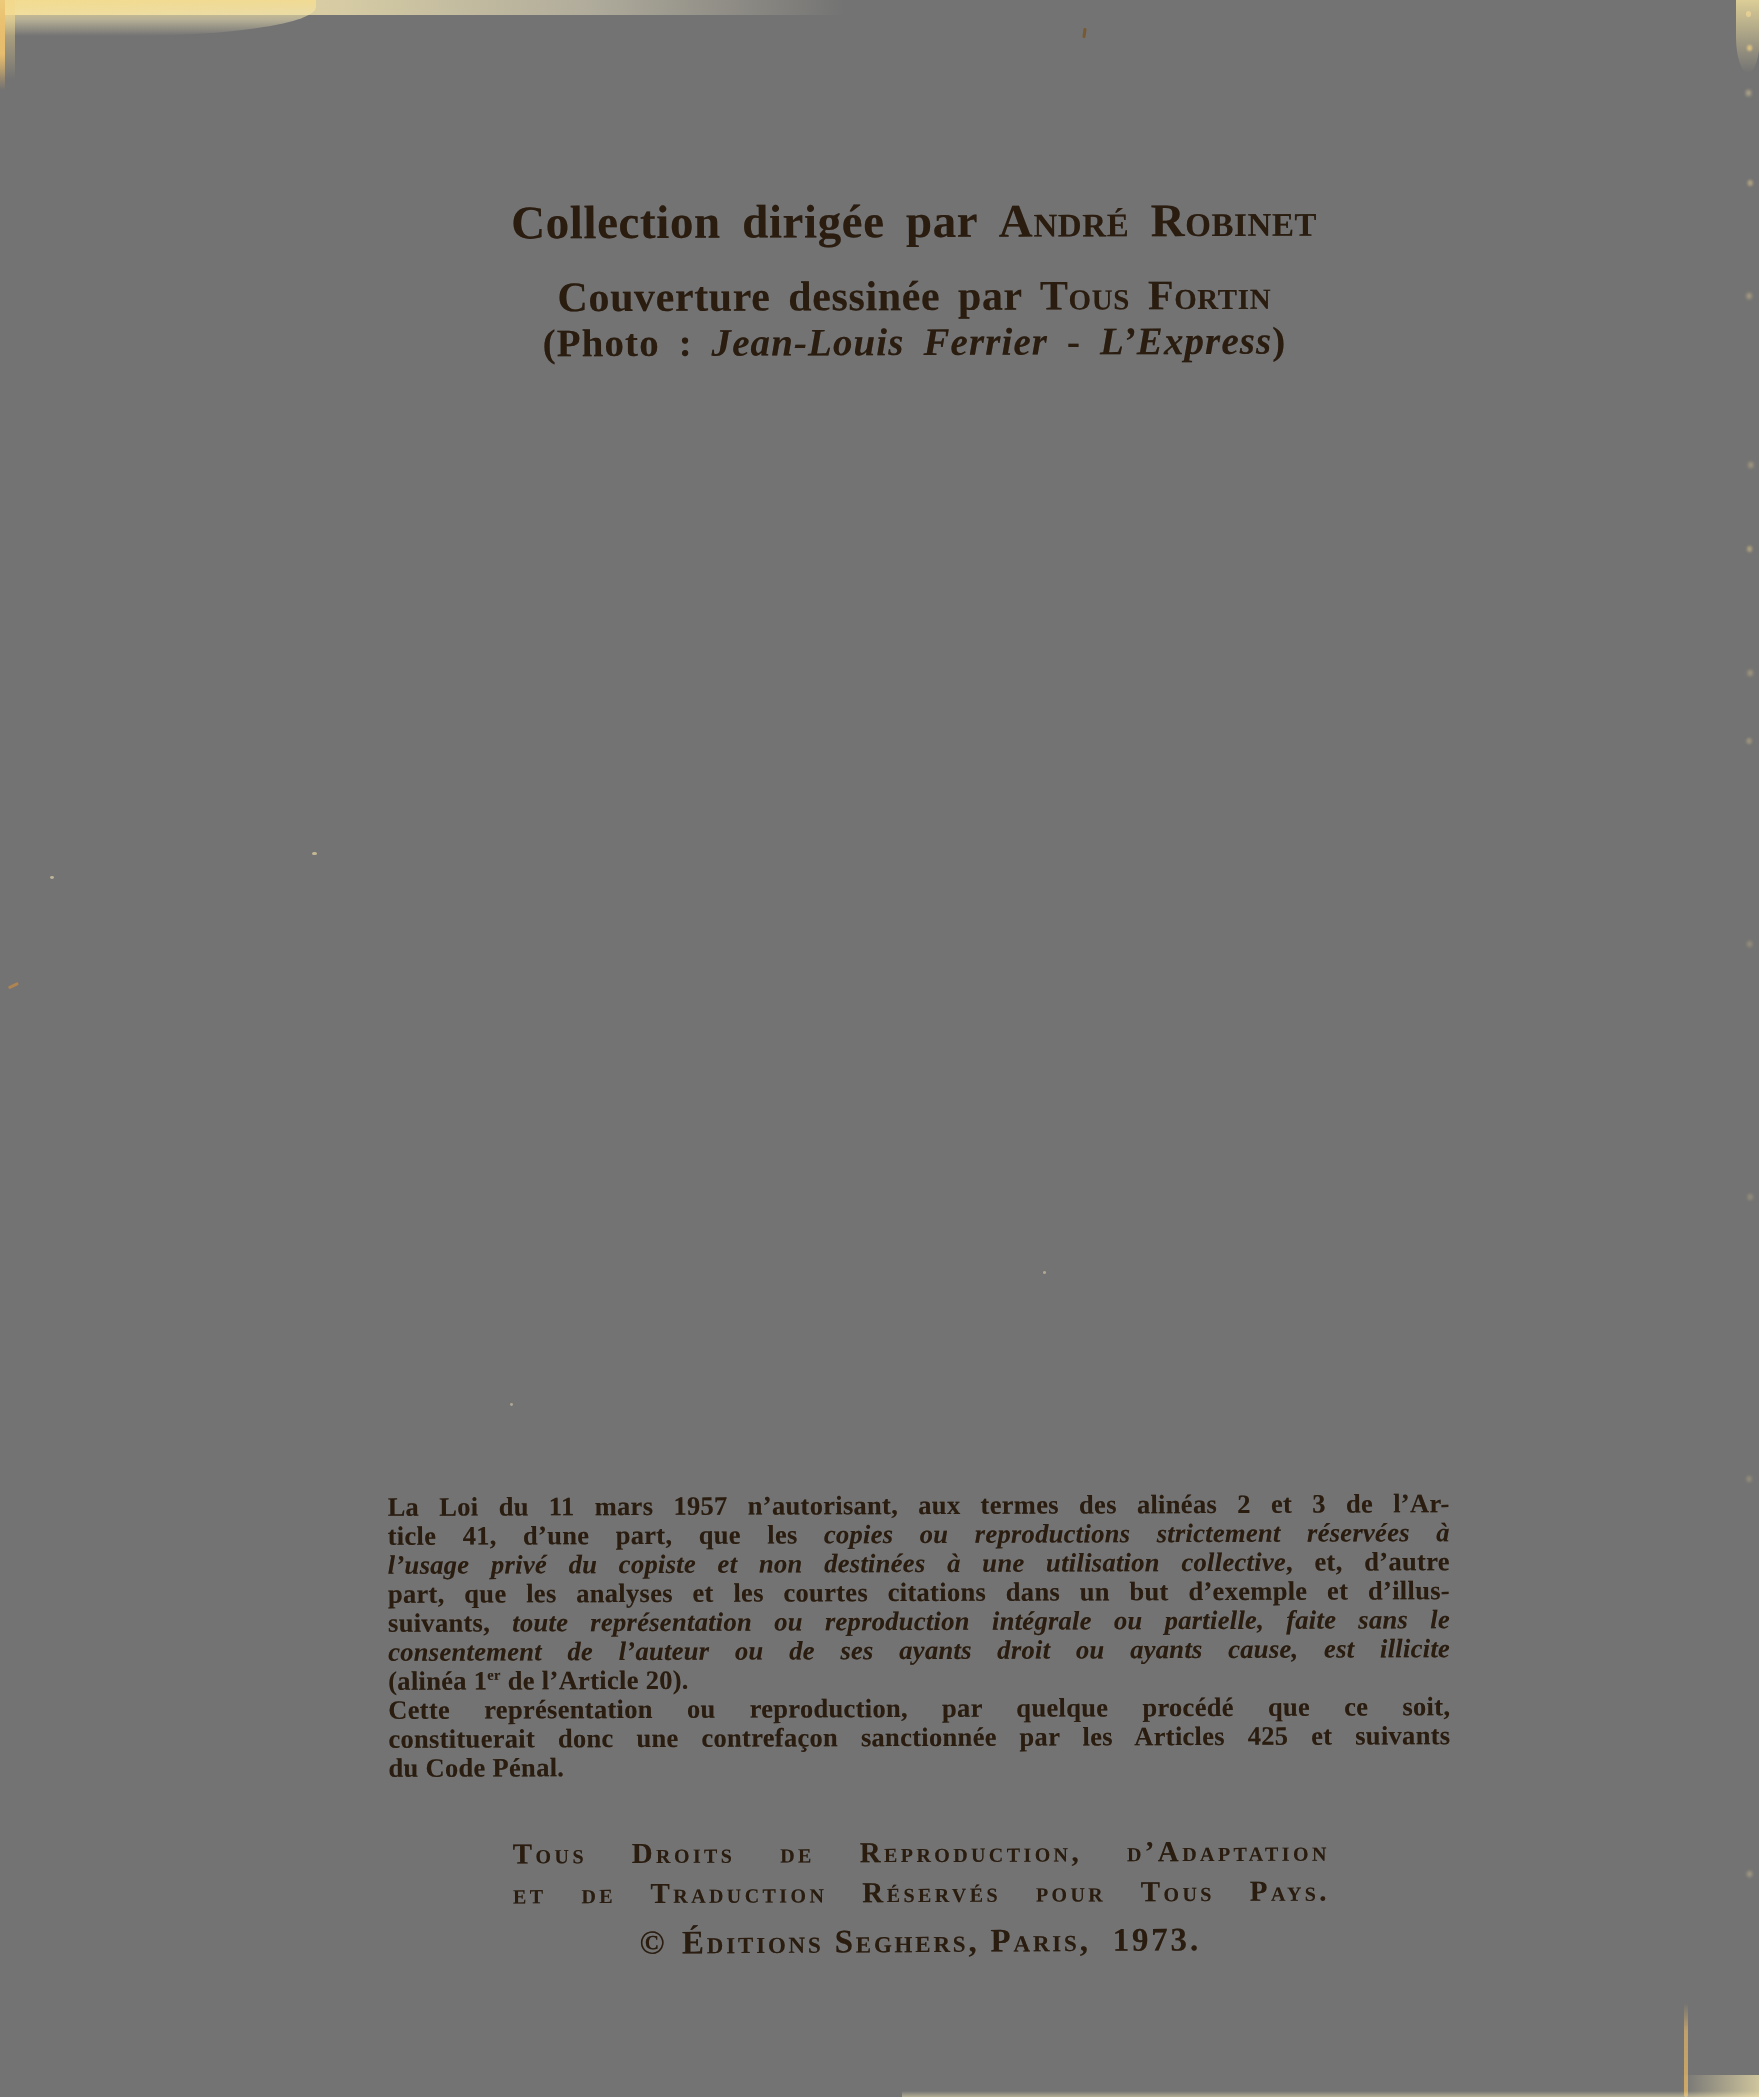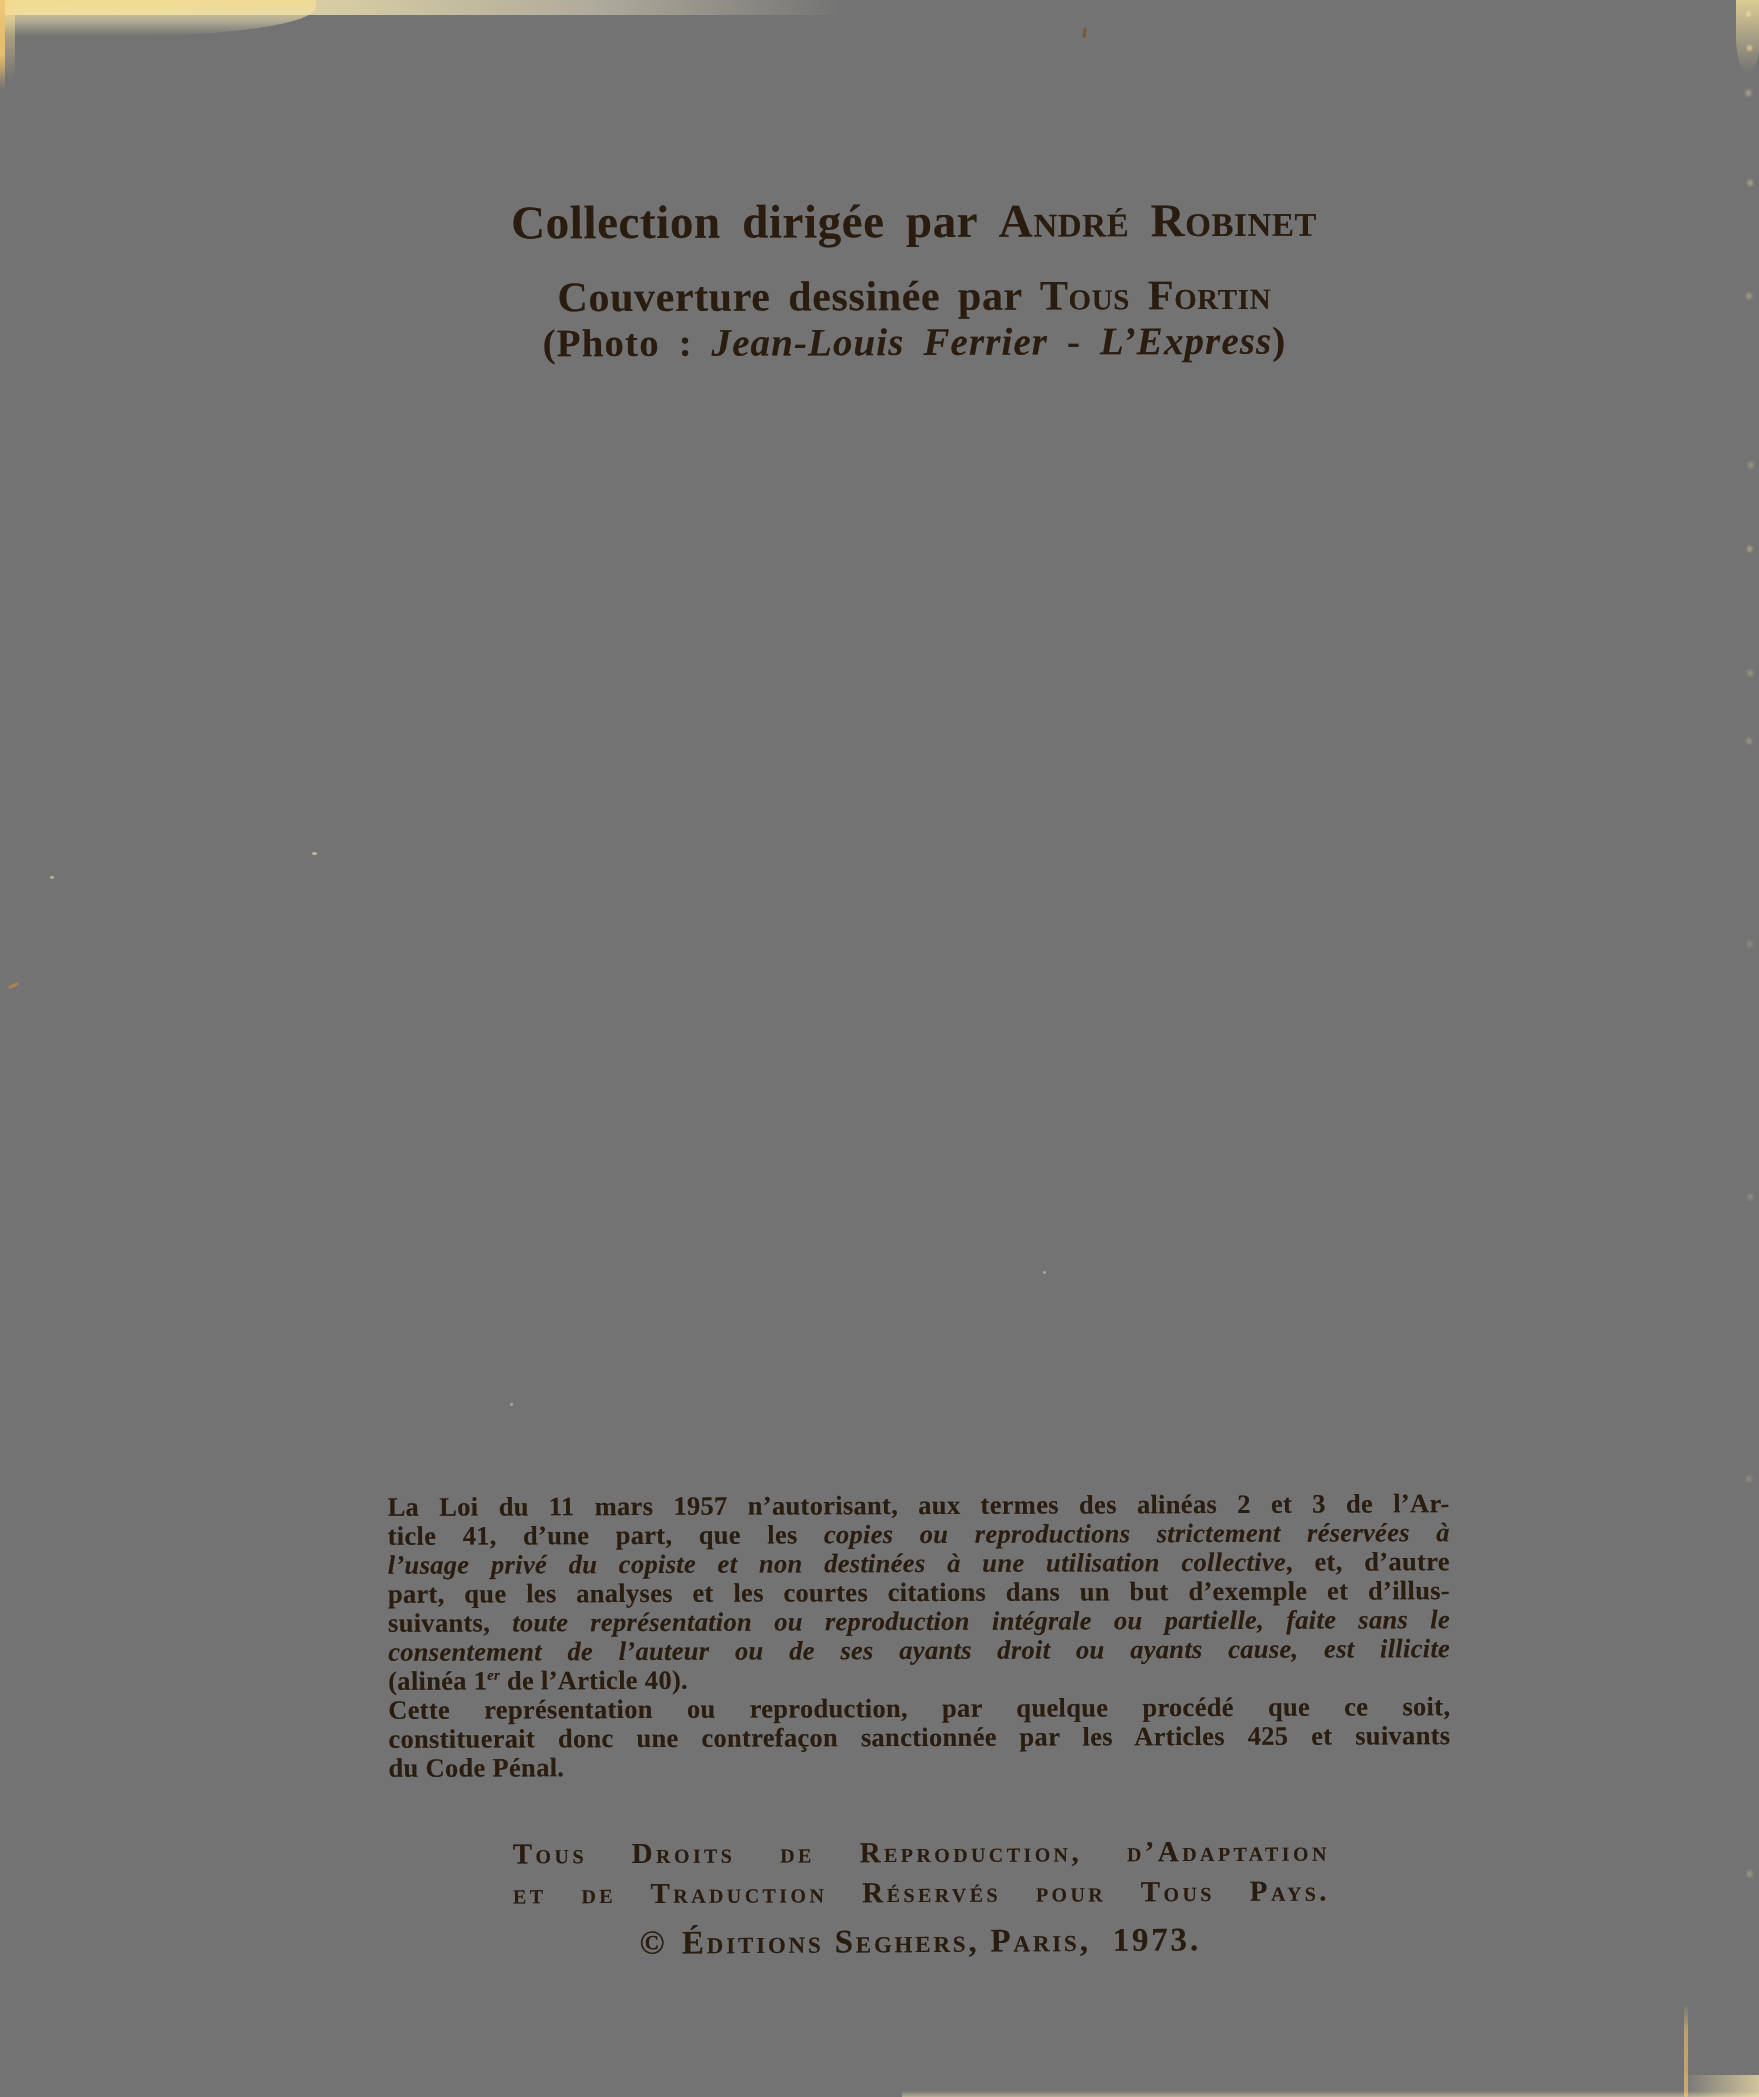--- a/index.html
+++ b/index.html
@@ -15,21 +15,21 @@
   .it{font-style:italic;}
   
   .credit{position:absolute; left:0; width:100%; text-align:center; line-height:1; white-space:nowrap;}
   .credit-collection{top:198px; font-size:47px; font-weight:700; letter-spacing:0.6px; word-spacing:9px;}
   .credit-cover{top:275px; font-size:42px; font-weight:700; letter-spacing:0.6px; word-spacing:6.8px;}
   .credit-photo{top:322px; font-size:39px; font-weight:700; letter-spacing:1.1px; word-spacing:8px;}
   
   .legal{position:absolute; top:1491px; left:0; width:100%; font-size:26.5px; line-height:29px; font-weight:700; letter-spacing:0.3px;}
   .legal-line{width:100%;}
   .legal-line.just{text-align:justify; text-align-last:justify;}
-  .legal sup{font-size:.55em; line-height:0; vertical-align:super; font-weight:700;font-style:italic;}
+  .legal sup{font-size:.55em; line-height:0; vertical-align:super; font-weight:700;}
   
   .rights-line{position:absolute; left:124px; width:817px; font-size:29px; font-weight:700;
     font-variant:small-caps; letter-spacing:3.4px; line-height:1;
     text-align:justify; text-align-last:justify; white-space:nowrap;}
   .rights-line1{top:1838px;}
   .rights-line2{top:1878px;}
   .copyright-line{position:absolute; top:1924px; left:0; width:100%; text-align:center;
     font-size:33px; font-weight:700; letter-spacing:2.8px; line-height:1; white-space:nowrap;
     transform:rotate(-0.15deg);}
   .copyright-line>span{display:inline-block;}
@@ -97,21 +97,21 @@
 
     <div class="credit credit-photo"><span>(Photo : </span><span class="it">Jean-Louis Ferrier</span><span> - </span><span class="it">L’Express</span><span>)</span></div>
 
     <div class="legal">
         <div class="legal-line just"><span>La Loi du 11 mars 1957 n’autorisant, aux termes des alinéas 2 et 3 de l’Ar-</span></div>
         <div class="legal-line just"><span>ticle 41, d’une part, que les </span><span class="it">copies ou reproductions strictement réservées à</span></div>
         <div class="legal-line just"><span class="it">l’usage privé du copiste et non destinées à une utilisation collective</span><span>, et, d’autre</span></div>
         <div class="legal-line just"><span>part, que les analyses et les courtes citations dans un but d’exemple et d’illus-</span></div>
         <div class="legal-line just"><span>suivants, </span><span class="it">toute représentation ou reproduction intégrale ou partielle, faite sans le</span></div>
         <div class="legal-line just"><span class="it">consentement de l’auteur ou de ses ayants droit ou ayants cause, est illicite</span></div>
-        <div class="legal-line"><span>(alinéa 1</span><sup>er</sup><span> de l’Article 40).</span></div>
+        <div class="legal-line"><span>(alinéa 1</span><sup>er</sup><span> de l’Article 20).</span></div>
         <div class="legal-line just"><span>Cette représentation ou reproduction, par quelque procédé que ce soit,</span></div>
         <div class="legal-line just"><span>constituerait donc une contrefaçon sanctionnée par les Articles 425 et suivants</span></div>
         <div class="legal-line"><span>du Code Pénal.</span></div>
       </div>
 
     <div class="rights-line rights-line1">Tous Droits de Reproduction, d’Adaptation</div>
     <div class="rights-line rights-line2">et de Traduction Réservés pour Tous Pays.</div>
 
     <div class="copyright-line"><span class="copyright-symbol">©</span><span class="sc">Éditions Seghers, Paris,</span><span class="copyright-year">1973.</span></div>
 

